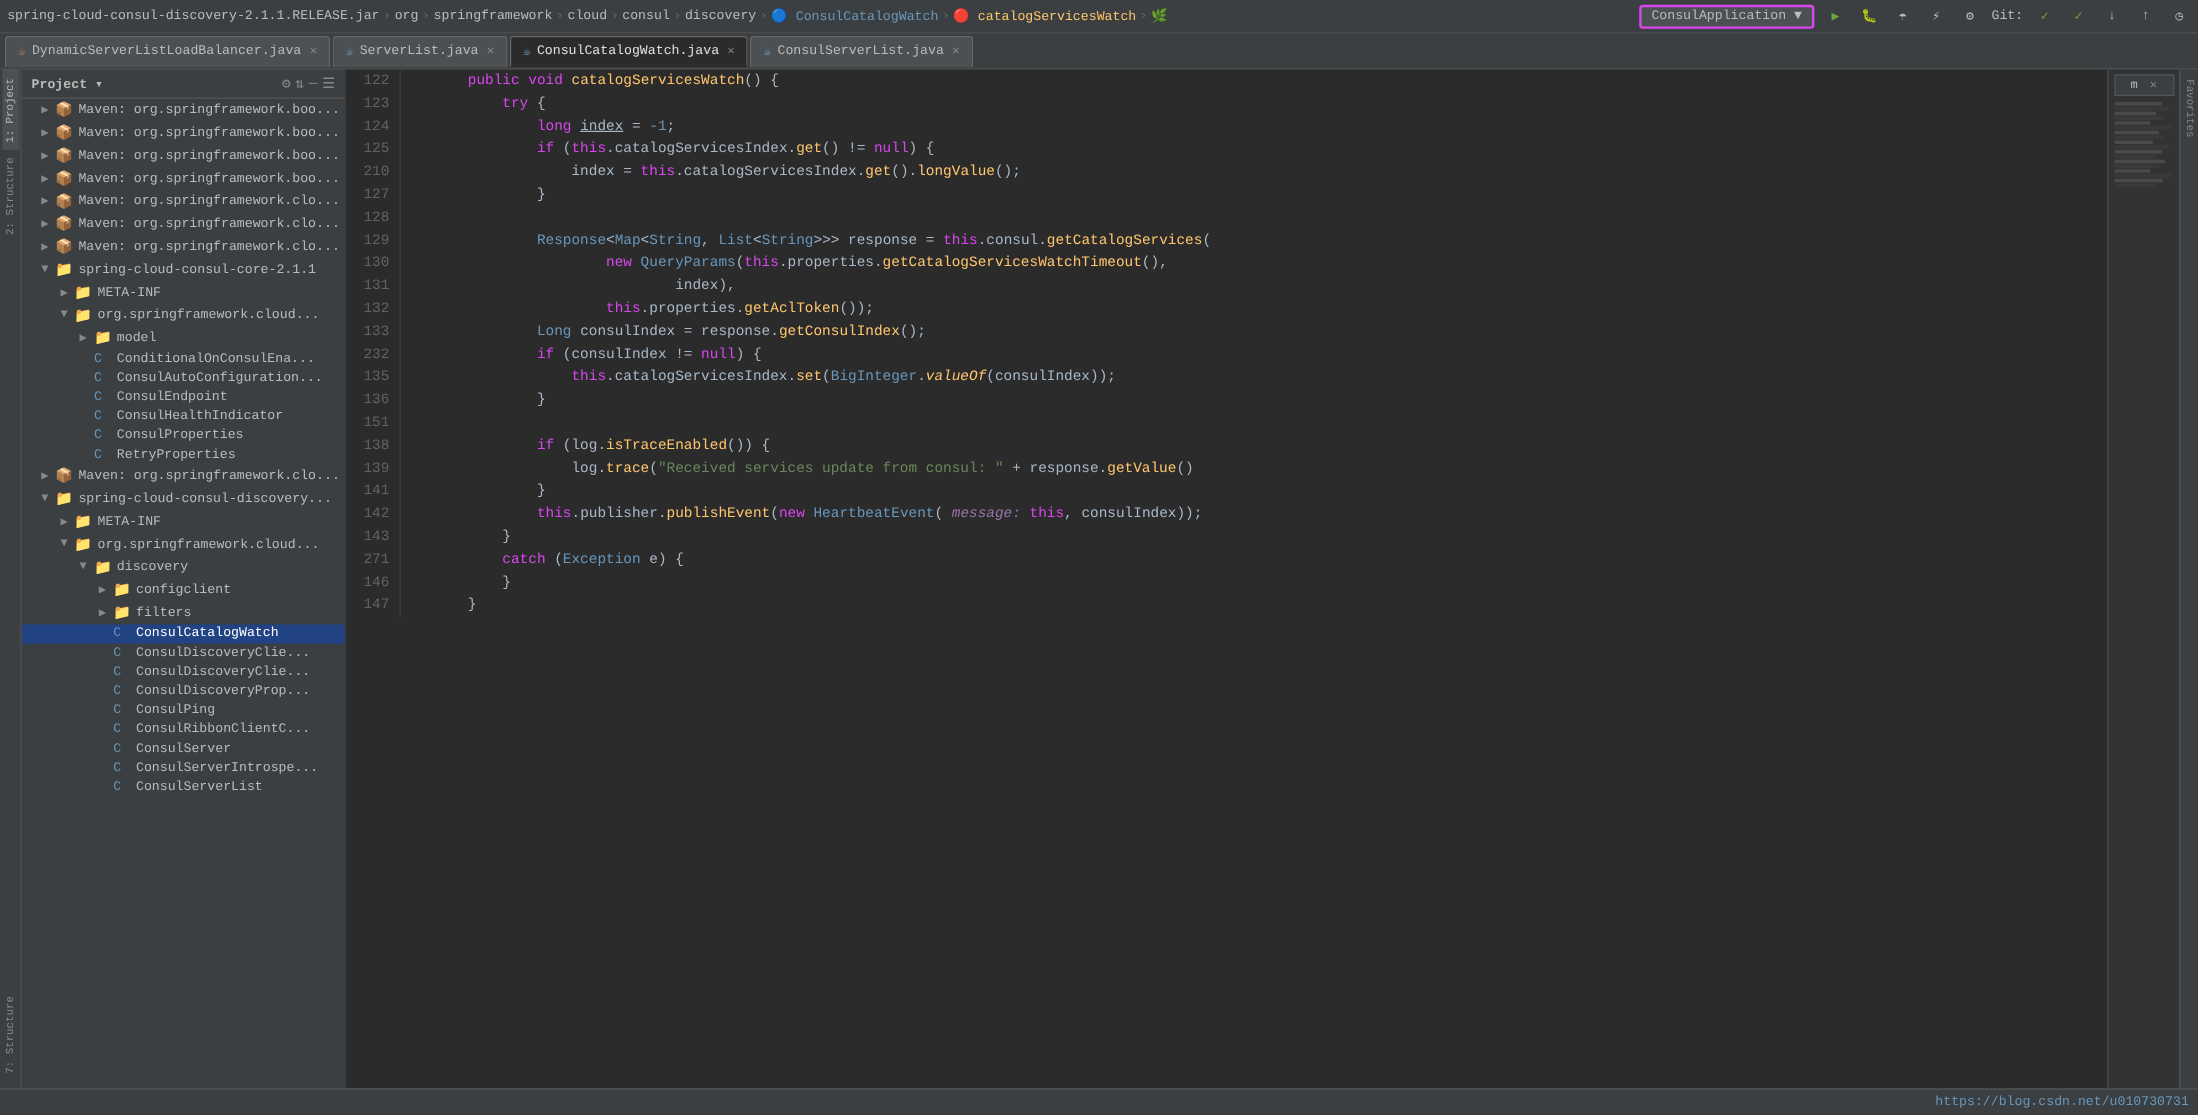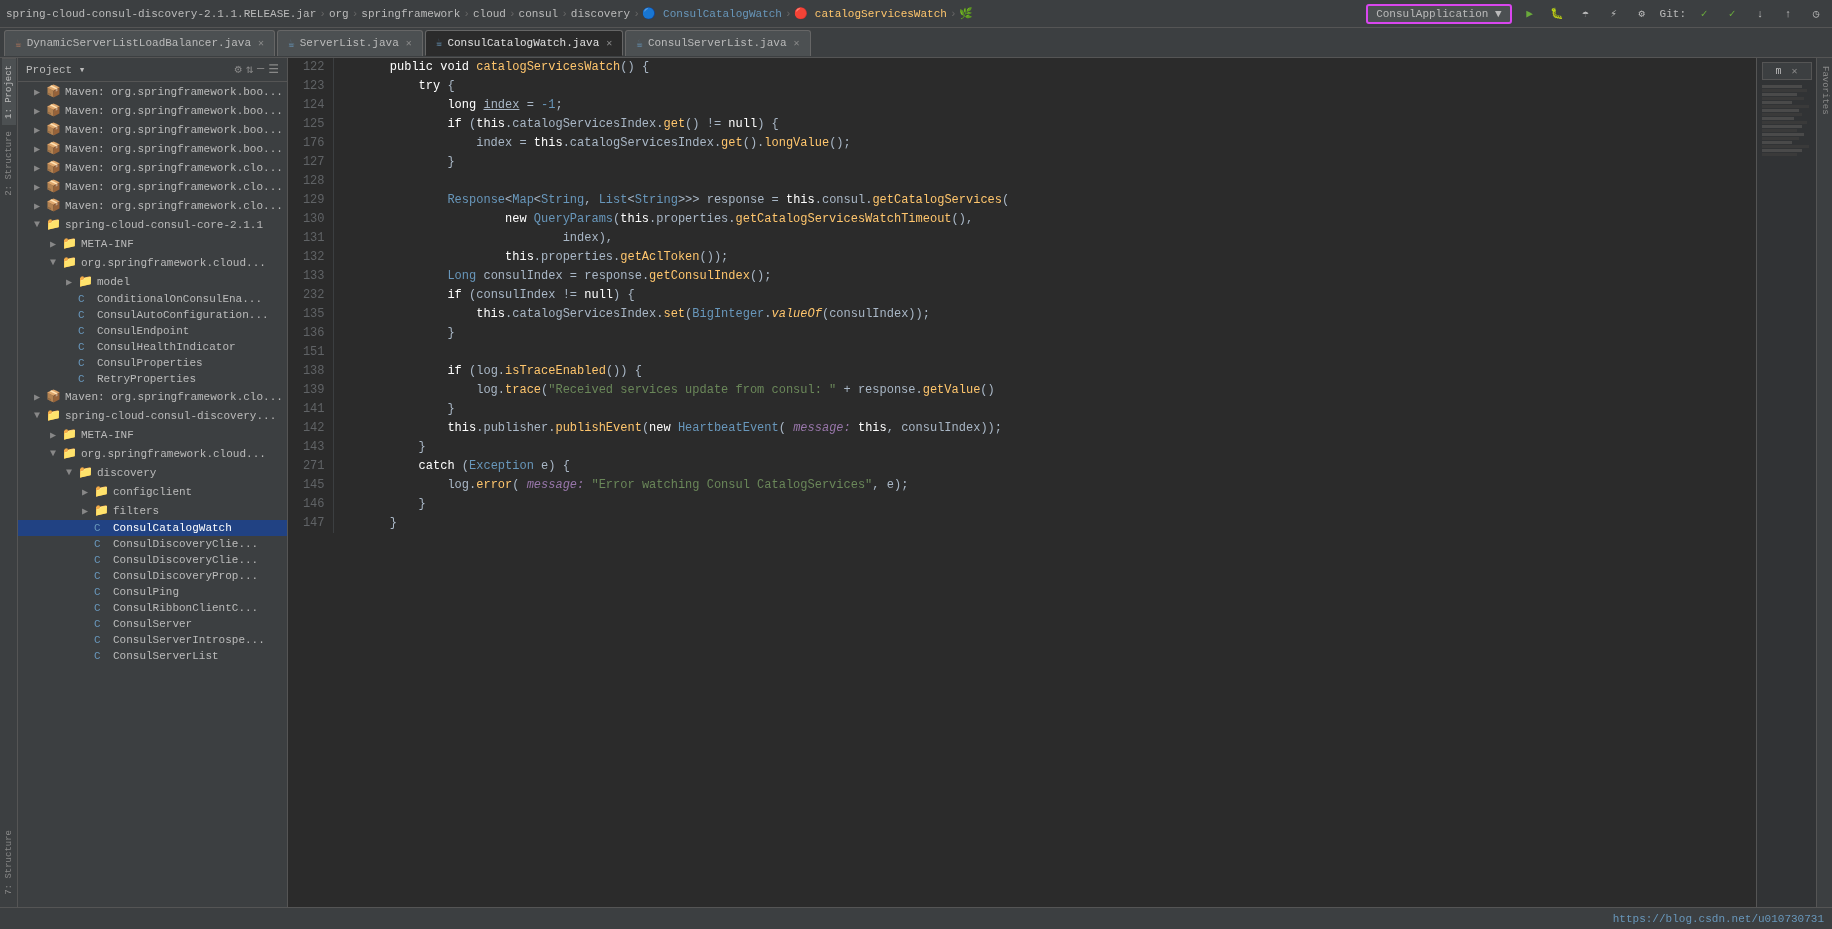--- a/index.html
+++ b/index.html
@@ -183,21 +183,21 @@
     }
     .code-line {
       padding: 0 8px;
       line-height: 19px;
       white-space: pre;
       font-family: 'Consolas', 'Courier New', monospace;
       font-size: 12px;
     }
 
     
-    .kw { color: #ffffff; text-align: center; } 
+    .kw { color: #d946ef; text-align: center; } 
     .ty { color: #6897bb; } 
     .str { color: #6a8759; } 
     .num { color: #6897bb; } 
     .fn { color: #ffc66d; } 
     .var { color: #a9b7c6; } 
     .ref { color: #9876aa; } 
     .ul { text-decoration: underline; }
     .italic { font-style: italic; }
     .minimap-content {
       width: 50px;
@@ -305,21 +305,21 @@
   <div style="width:18px; background:#3c3f41; border-right:1px solid #555; display:flex; flex-direction:column; align-items:center; gap:0; flex-shrink:0;">
     <div style="writing-mode:vertical-rl; transform:rotate(180deg); font-size:9px; color:#bbb; cursor:pointer; padding:6px 2px; background:#4c5052; border-bottom:1px solid #555;">1: Project</div>
     <div style="writing-mode:vertical-rl; transform:rotate(180deg); font-size:9px; color:#888; cursor:pointer; padding:6px 2px;">2: Structure</div>
     <div style="flex:1;"></div>
     <div style="writing-mode:vertical-rl; transform:rotate(180deg); font-size:9px; color:#888; cursor:pointer; padding:6px 2px;">7: Structure</div>
     <div style="writing-mode:vertical-rl; transform:rotate(180deg); font-size:9px; color:#888; cursor:pointer; padding:6px 2px;">Web</div>
   </div>
 
   <div class="sidebar">
     <div class="sidebar-header">
-      <span style="font-weight:normal;">Project ▾</span>
+      <span style="font-weight:bold;">Project ▾</span>
       <div class="sidebar-header-icons">
         <span class="sidebar-icon-btn">⚙</span>
         <span class="sidebar-icon-btn">⇅</span>
         <span class="sidebar-icon-btn">—</span>
         <span class="sidebar-icon-btn">☰</span>
       </div>
     </div>
     <div class="sidebar-scroll">
 
       <div class="tree-item ind1">
@@ -516,21 +516,21 @@
           <td class="code-line">            <span class="kw">long</span> <span class="var ul">index</span> = <span class="num">-1</span>;</td>
         </tr>
 
         <tr>
           <td class="line-number">125</td>
           <td class="gutter"></td>
           <td class="code-line">            <span class="kw">if</span> (<span class="kw">this</span>.<span class="var">catalogServicesIndex</span>.<span class="fn">get</span>() != <span class="kw">null</span>) {</td>
         </tr>
 
         <tr>
-          <td class="line-number">176</td>
+          <td class="line-number">210</td>
           <td class="gutter"></td>
           <td class="code-line">                <span class="var">index</span> = <span class="kw">this</span>.<span class="var">catalogServicesIndex</span>.<span class="fn">get</span>().<span class="fn">longValue</span>();</td>
         </tr>
 
         <tr>
           <td class="line-number">127</td>
           <td class="gutter"></td>
           <td class="code-line">            }</td>
         </tr>
 
@@ -624,25 +624,20 @@
           <td class="gutter"></td>
           <td class="code-line">        }</td>
         </tr>
 
         <tr>
           <td class="line-number">271</td>
           <td class="gutter"></td>
           <td class="code-line">        <span class="kw">catch</span> (<span class="ty">Exception</span> <span class="var">e</span>) {</td>
         </tr>
 
-        <tr>
-          <td class="line-number">145</td>
-          <td class="gutter"></td>
-          <td class="code-line">            <span class="var">log</span>.<span class="fn">error</span>( <span class="ref italic">message:</span> <span class="str">"Error watching Consul CatalogServices"</span>, <span class="var">e</span>);</td>
-        </tr>
 
         <tr>
           <td class="line-number">146</td>
           <td class="gutter"></td>
           <td class="code-line">        }</td>
         </tr>
 
         <tr>
           <td class="line-number">147</td>
           <td class="gutter"></td>

